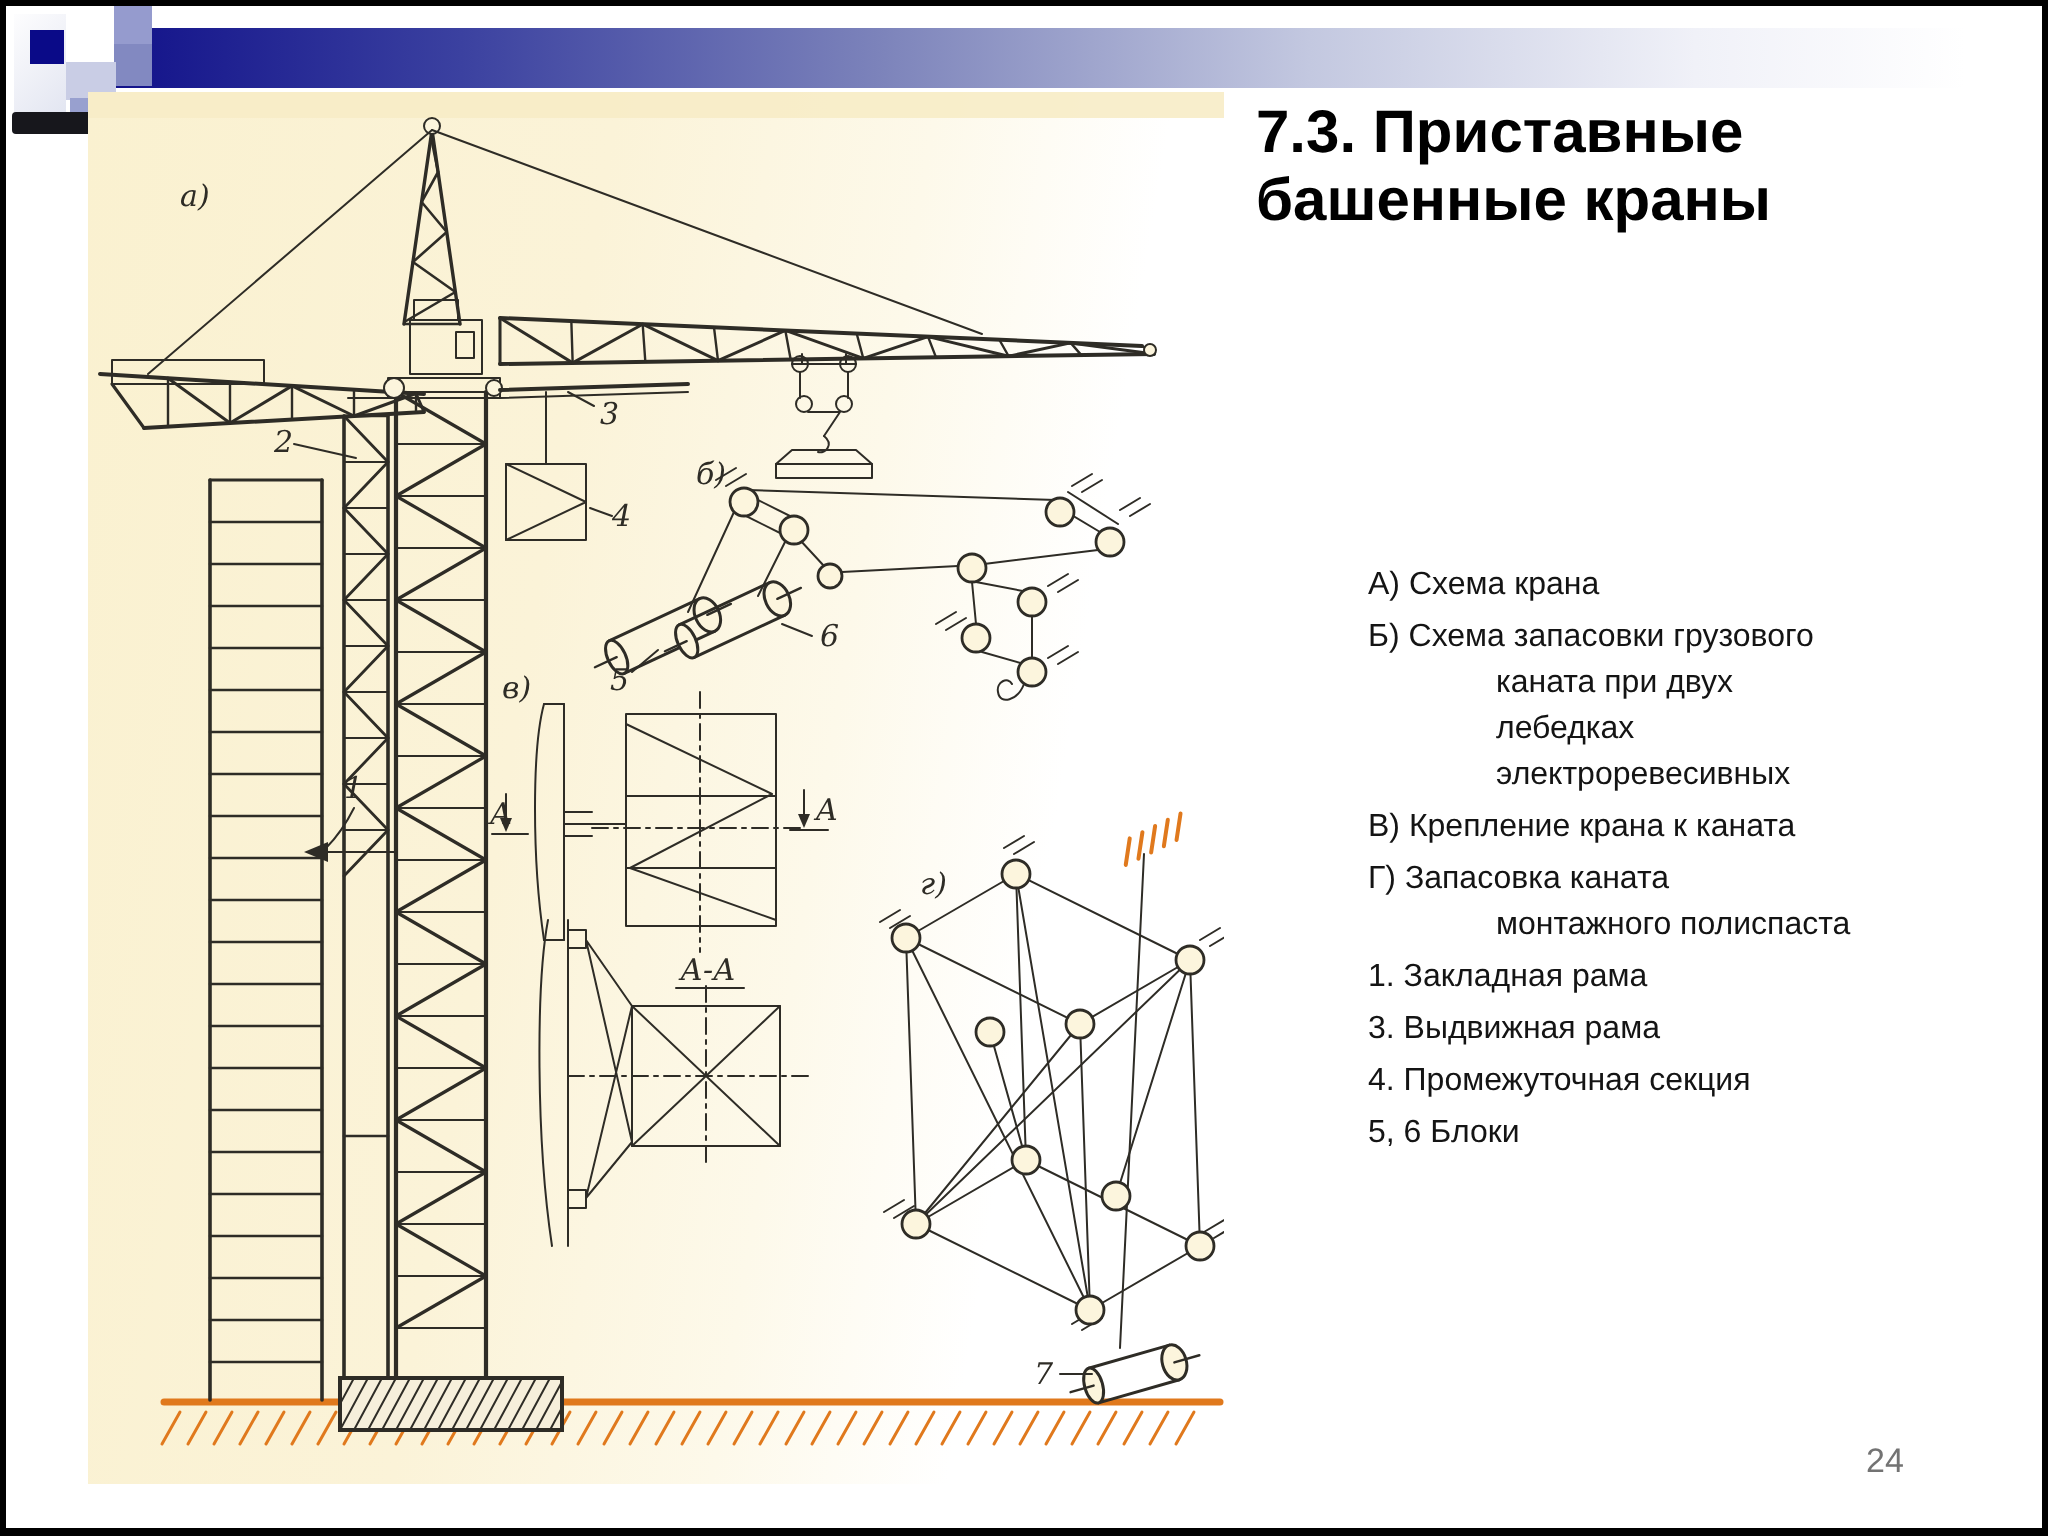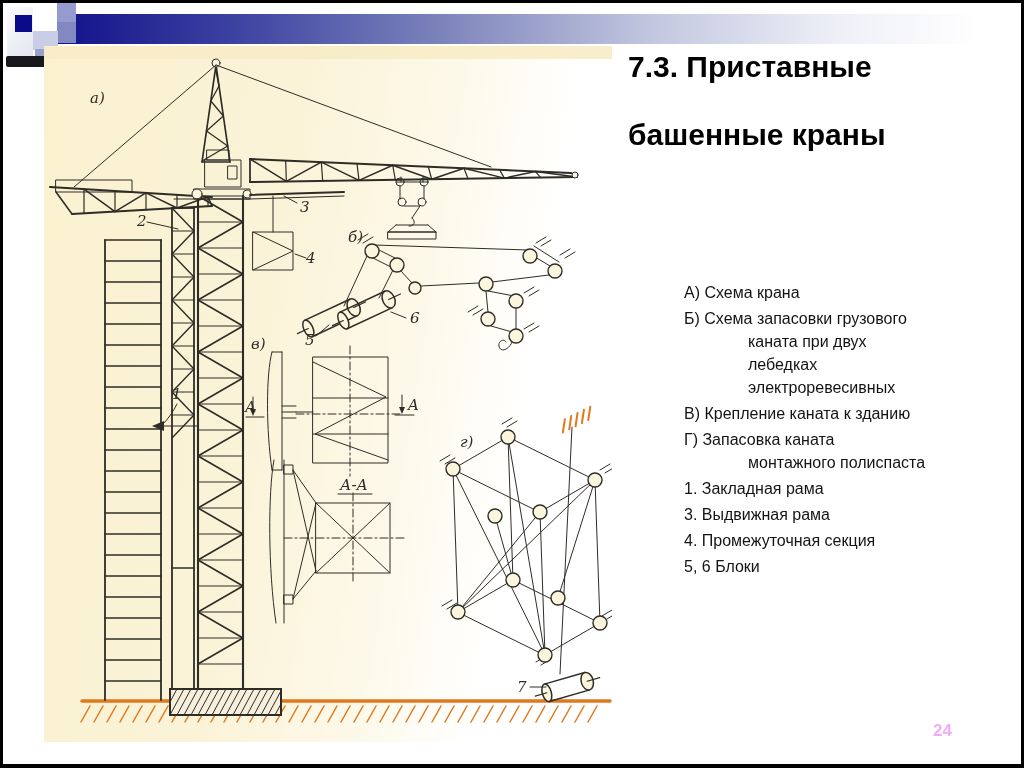--- a/index.html
+++ b/index.html
@@ -15,29 +15,29 @@
   .sq-navy{left:15px;top:15px;width:17px;height:17px;background:#0a0a88}
   .sq-lav1{left:57px;top:3px;width:19px;height:19px;background:#959bce}
   .sq-lav2{left:57px;top:22px;width:19px;height:21px;background:#8289c1}
   .sq-pale{left:33px;top:31px;width:25px;height:19px;background:#c9cde5}
   .sq-small{left:35px;top:49px;width:14px;height:13px;background:#98a0cf}
   .smudge{position:absolute;left:6px;top:56px;width:54px;height:11px;background:#17171c;border-radius:2px}
 
   
   .title{position:absolute;left:628px;top:50px;width:392px;
          font-weight:bold;font-size:30px;color:#000}
-  .title .t2{margin-top:34px}
+  .title .t2{}
 
   
   .legend{position:absolute;left:684px;top:281px;width:315px;font-size:16px;color:#141414}
   .legend-line{line-height:23px}
   .legend-line.indent{margin-left:64px}
   .legend-line:not(.indent):not(:first-child){margin-top:3px}
 
-  .pagenum{position:absolute;left:933px;top:721px;font-size:17px;font-weight:bold;color:#f0abfc}
+  .pagenum{position:absolute;left:933px;top:721px;font-size:17px;font-weight:normal;color:#737373}
 
   
   #fig{position:absolute;left:44px;top:46px}
   .ink{stroke:#2e2c26;fill:none;stroke-linecap:round;stroke-linejoin:round}
   .org{stroke:#e0791d;fill:none;stroke-linecap:round}
   .fillp{fill:#fcf5dd}
   .solid{fill:#2e2c26;stroke:none}
   text.dlabel{font-family:"DejaVu Serif",serif;font-style:italic;font-size:15px;
               fill:#2e2c26;stroke:none}
   .dd{stroke-dasharray:8 3 2 3}
@@ -60,21 +60,21 @@
   <div class="t1">7.3. Приставные</div>
   <div class="t2">башенные краны</div>
 </div>
 
 <div class="legend">
     <div class="legend-line">А) Схема крана</div>
     <div class="legend-line">Б) Схема запасовки грузового</div>
     <div class="legend-line indent">каната при двух</div>
     <div class="legend-line indent">лебедках</div>
     <div class="legend-line indent">электроревесивных</div>
-    <div class="legend-line">В) Крепление каната к зданию</div>
+    <div class="legend-line">В) Крепление крана к каната</div>
     <div class="legend-line">Г) Запасовка каната</div>
     <div class="legend-line indent">монтажного полиспаста</div>
     <div class="legend-line">1. Закладная рама</div>
     <div class="legend-line">3. Выдвижная рама</div>
     <div class="legend-line">4. Промежуточная секция</div>
     <div class="legend-line">5, 6 Блоки</div>
   </div>
 
 <div class="pagenum">24</div>
 

